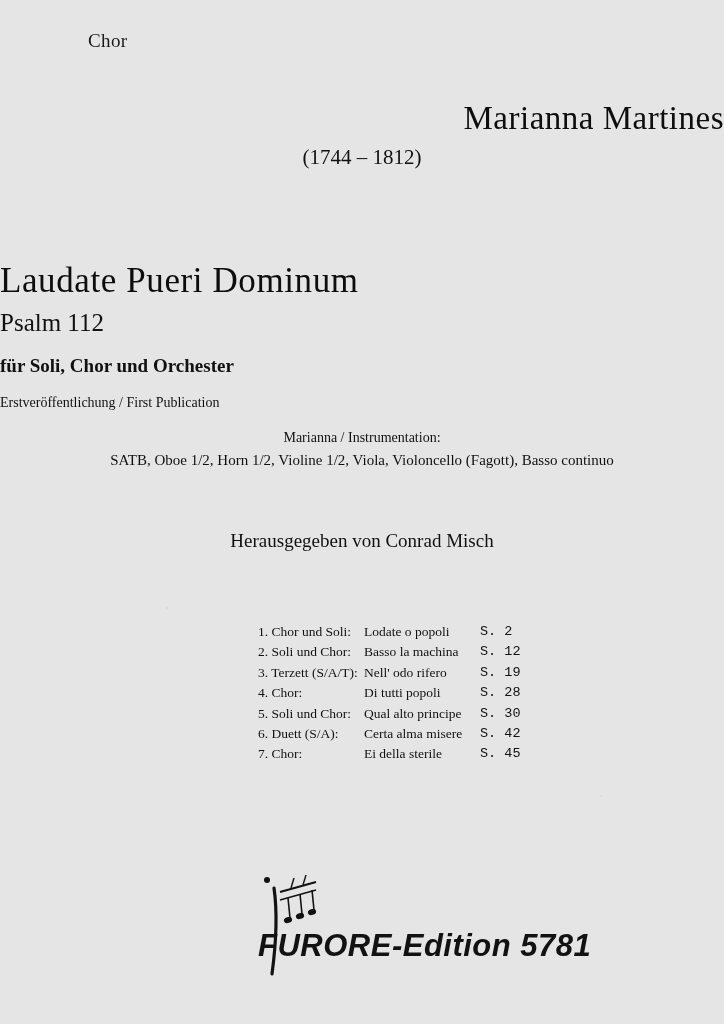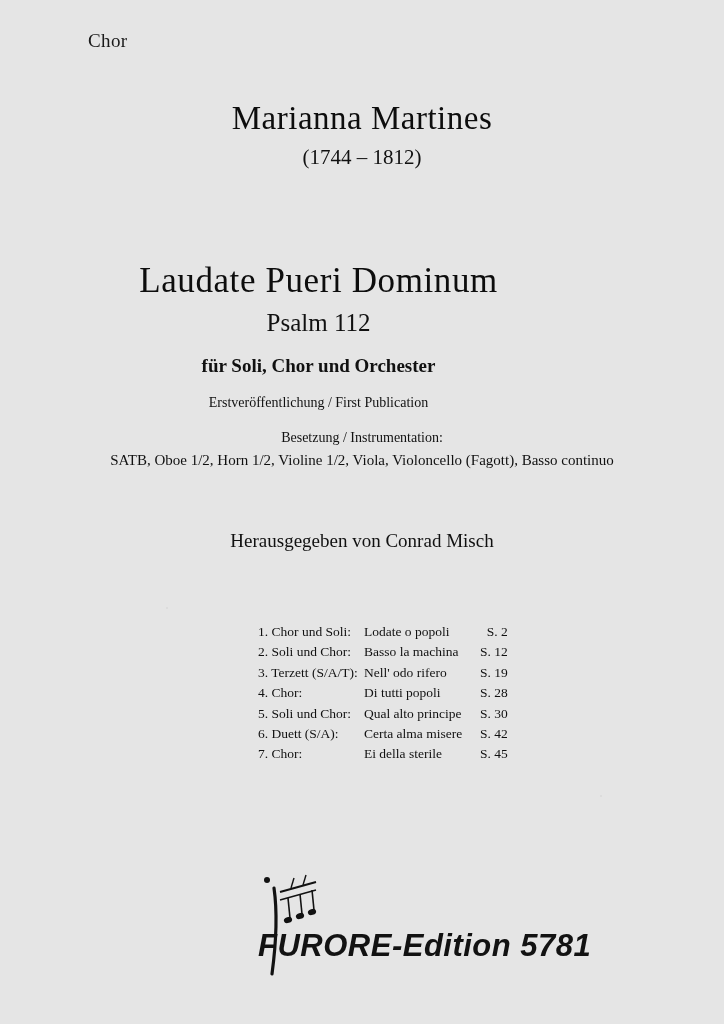--- a/index.html
+++ b/index.html
@@ -40,34 +40,34 @@
     top: 100px;
     left: 0;
     width: 724px;
     text-align: center;
   }
   .composer-name {
     font-size: 33px;
     letter-spacing: 0.5px;
     line-height: 1.1;
     color: #0d0d0d;
+    text-align: right;
   }
   .composer-dates {
     font-size: 21px;
     margin-top: 9px;
     color: #111111;
   }
 
   
   .title-block {
     position: absolute;
     top: 262px;
     left: 0;
     width: 637px;
-    text-align: center;
   }
   .work-title {
     font-size: 35px;
     letter-spacing: 0.6px;
     line-height: 1.1;
     color: #0d0d0d;
   }
   .work-subtitle {
     font-size: 25px;
     margin-top: 8px;
@@ -124,21 +124,21 @@
     border-collapse: collapse;
   }
   .contents td {
     padding: 0 0 3.5px 0;
     vertical-align: top;
     white-space: nowrap;
     line-height: 1.25;
   }
   .contents .col-part { width: 106px; }
   .contents .col-incipit { width: 110px; }
-  .contents .col-page { text-align: right; padding-left: 6px; }
+  .contents .col-page { text-align: left; padding-left: 6px; font-family: Liberation Mono, monospace; }
 
   
   .logo-wrap {
     position: absolute;
     left: 258px;
     top: 870px;
     width: 400px;
     height: 120px;
   }
   .logo-mark {
@@ -182,21 +182,21 @@
   </div>
 
   <div class="title-block">
     <div class="work-title">Laudate  Pueri  Dominum</div>
     <div class="work-subtitle">Psalm 112</div>
     <div class="work-scoring">für  Soli, Chor und Orchester</div>
     <div class="work-firstpub">Erstveröffentlichung / First Publication</div>
   </div>
 
   <div class="instrumentation">
-    <div class="instr-heading">Besetzung / Instrumentation:</div>
+    <div class="instr-heading">Marianna / Instrumentation:</div>
     <div class="instr-list">SATB, Oboe 1/2, Horn 1/2, Violine 1/2, Viola, Violoncello (Fagott), Basso continuo</div>
   </div>
 
   <div class="editor-line">Herausgegeben von Conrad Misch</div>
 
   <table class="contents">
     <tbody>
       <tr class="contents-row">
         <td class="col-part">1. Chor und Soli:</td>
         <td class="col-incipit">Lodate o popoli</td>

